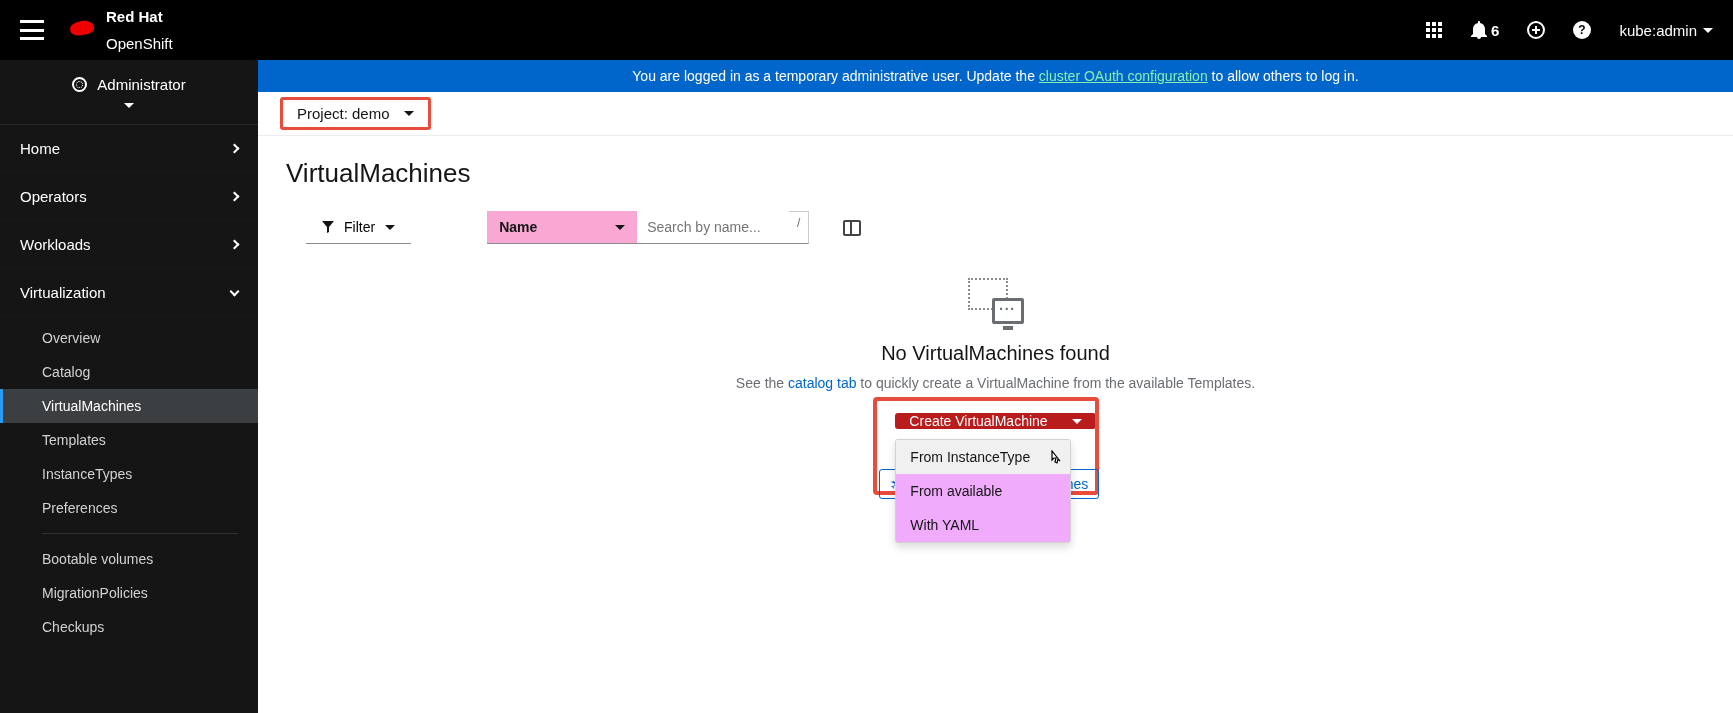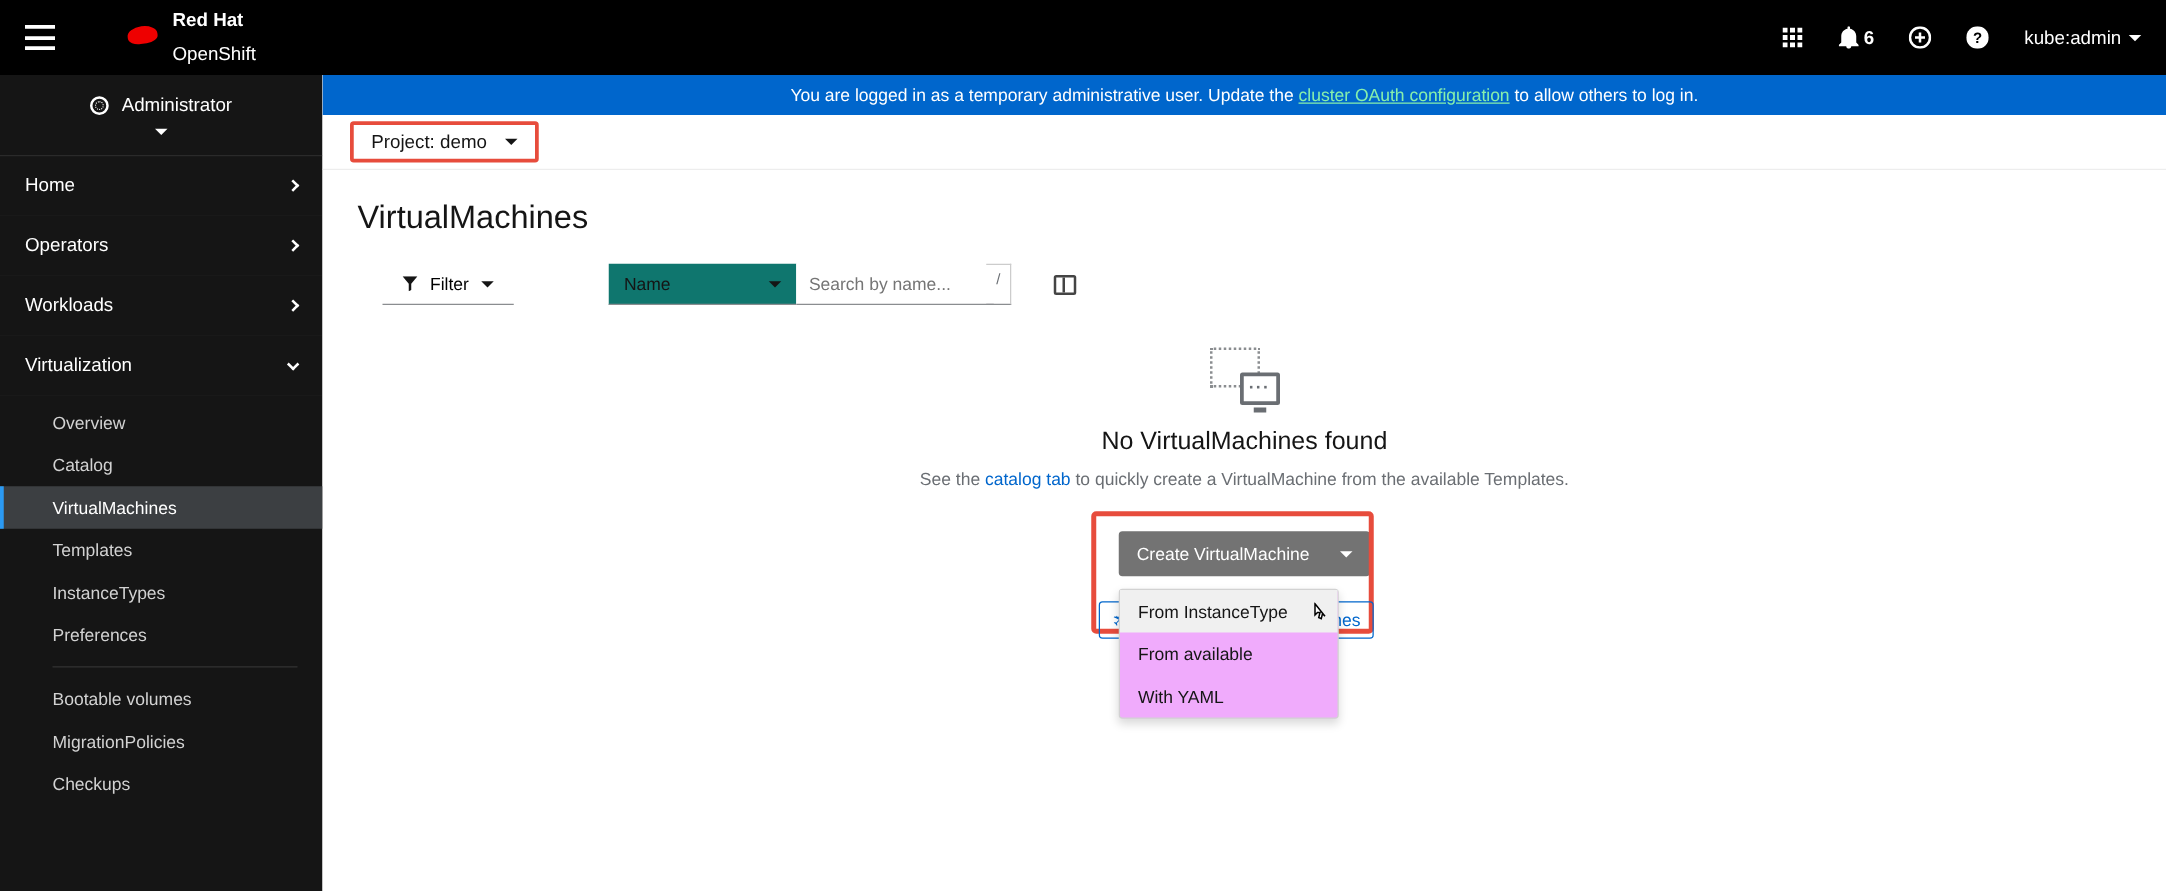--- a/index.html
+++ b/index.html
@@ -1,17 +1,17 @@
 <!DOCTYPE html>
 <html><head>
 <meta charset="utf-8">
 <style>
   * { box-sizing: border-box; margin: 0; padding: 0; }
   body { font-family: "RedHatText", "Helvetica Neue", Arial, sans-serif; font-size: 14px; color: #151515; background: #fff; overflow: hidden; }
-  .topbar { height: 60px; background: #000; display: flex; align-items: center; padding: 10px 20px; color: #fff; gap: 32px; }
+  .topbar { height: 60px; background: #000; display: flex; align-items: center; padding: 10px 20px; color: #fff; }
   .hamburger { width: 24px; height: 20px; display: flex; flex-direction: column; justify-content: space-between; cursor: pointer; margin-right: 24px;}
   .hamburger span { display:block; height: 3px; background: #fff; width: 100%; }
   .brand { display: flex; align-items: center; gap: 10px; }
   .brand-hat { width: 28px; height: 20px; position: relative; }
   .brand-hat .hat { width: 24px; height: 14px; background: #e00; border-radius: 50% 50% 40% 40%; transform: rotate(-8deg); position: absolute; top: 1px; left: 2px; }
   .brand-text { line-height: 1; }
   .brand-text .t1 { font-weight: 700; font-size: 15px; }
   .brand-text .t2 { font-weight: 400; font-size: 15px; margin-top: 12px; }
   .topbar-right { margin-left: auto; display: flex; align-items: center; gap: 28px; }
   .topbar-right .iconbtn { width: 18px; height: 18px; display: flex; align-items: center; justify-content: center; cursor: pointer; color: #fff; position: relative; }
@@ -31,41 +31,41 @@
 
   .main { flex: 1; display: flex; flex-direction: column; background: #fff; overflow: hidden; }
   .banner { background: #0066cc; color: #fff; padding: 8px 16px; text-align: center; font-size: 14px; }
   .banner a { color: #86efac; text-decoration: underline; }
   .project-bar { padding: 0 22px; height: 44px; display:flex; align-items:center; border-bottom: 1px solid #ededed; }
   .project-select { border: 3px solid #e74c3c; border-radius: 3px; padding: 5px 14px; display:flex; align-items:center; gap: 14px; font-size: 15px; cursor: pointer; background: #fff; }
   .content { padding: 22px 28px; flex:1; overflow:auto; }
   .page-title { font-size: 26px; font-weight: 400; margin-bottom: 22px; color: #151515; }
   .toolbar { display: flex; align-items: center; gap: 16px; padding: 0 20px 24px 20px; }
   .filter-btn { border: none; border-bottom: 1px solid #8a8d90; background: #fff; padding: 8px 16px; display:flex; align-items:center; gap: 10px; font-size: 14px; cursor:pointer; min-width: 94px; justify-content: space-between;}
-  .name-select { border: none; border-bottom: 1px solid #8a8d90; padding: 8px 12px; display:flex; align-items:center; justify-content: space-between; width: 150px; cursor: pointer; background:#0f766e; font-size:14px;}
+  .name-select { border: none; border-bottom: 1px solid #8a8d90; padding: 8px 12px; display:flex; align-items:center; justify-content: space-between; width: 150px; cursor: pointer; background:#f9a8d4; font-size:14px;font-weight:bold;}
   .search-input { border: none; border-bottom: 1px solid #8a8d90; padding: 8px 10px; width: 158px; font-size: 14px; outline: none; }
   .search-slash { border: 1px solid #ccc; border-bottom: 1px solid #8a8d90; padding: 4px 6px; font-size: 12px; color: #6a6e73; margin-left: -6px; border-left: none; text-align:center; width: 20px;}
   .search-wrap { display:flex; align-items:stretch;}
   .col-icon { margin-left: 18px; width: 18px; height: 16px; border: 2px solid #444; border-radius:2px; position: relative; cursor:pointer; }
   .col-icon::after { content:""; position:absolute; left: 5px; top:0; bottom:0; width:2px; background:#444; }
 
   .empty-state { text-align: center; max-width: 720px; margin: 10px auto 0; position: relative; }
   .empty-icon { margin: 0 auto 14px; width: 56px; height: 50px; position: relative; }
   .empty-icon .dashed { position: absolute; left: 0; top: 0; width: 40px; height: 32px; border: 2px dotted #8a8d90; }
   .empty-icon .mon { position:absolute; right:0; bottom: 4px; width: 32px; height: 26px; border: 3px solid #6a6e73; background:#fff; border-radius:2px;}
   .empty-icon .mon::after { content:""; position:absolute; left:50%; transform:translateX(-50%); bottom:-9px; width: 10px; height:4px; background:#6a6e73; }
   .empty-icon .mon::before { content:"···"; position:absolute; left:50%; top:50%; transform:translate(-50%,-60%); color:#6a6e73; font-weight:bold; letter-spacing:1px;}
   .empty-title { font-size: 20px; font-weight: 500; margin-bottom: 10px; }
-  .empty-sub { color: #6a6e73; font-size: 14px; margin-bottom: 34px; }
+  .empty-sub { color: #6a6e73; font-size: 14px; margin-bottom: 22px; }
   .empty-sub a { color: #0066cc; text-decoration: none; }
 
   .create-block { display: inline-block; position: relative; }
   .highlight-box { position: absolute; border: 4px solid #e74c3c; border-radius: 4px; pointer-events: none; }
   .hl1 { left: -22px; top: -16px; width: 226px; height: 98px; }
-  .create-btn { background: #737373; color: #fff; border: none; padding: 10px 14px; font-size: 14px; font-weight: 500; cursor: pointer; display:flex; align-items:center; gap: 24px; border-radius: 3px; }
+  .create-btn { background: #b91c1c; color: #fff; border: none; padding: 0 14px; font-size: 14px; font-weight: 500; cursor: pointer; display:flex; align-items:center; gap: 24px; border-radius: 3px; }
   .dropdown-menu { margin-top: 10px; background: #f0abfc; border: 1px solid #d2d2d2; border-radius: 3px; box-shadow: 0 4px 8px rgba(0,0,0,0.15); text-align: left; width: 176px; position: relative; }
   .dropdown-item { padding: 9px 14px; font-size: 14px; cursor: pointer; position: relative;}
   .dropdown-item.hover { background: #f0f0f0; }
   .learn-behind { position: absolute; left: -16px; top: 56px; border: 1px solid #0066cc; color: #0066cc; padding: 6px 10px; border-radius: 3px; display:flex; align-items:center; gap:8px; font-size:14px; z-index:-0; width: 220px; }
   .rocket { transform: rotate(-45deg); display:inline-block;}
   .cursor { position: absolute; right: 8px; top: 10px; font-size: 15px;}
 
   .caret-down { width: 0; height: 0; border-left: 5px solid transparent; border-right: 5px solid transparent; border-top: 5px solid currentColor; display:inline-block;}
   .chevron-right { width: 7px; height: 7px; border-right: 2px solid #fff; border-top: 2px solid #fff; transform: rotate(45deg); }
   .chevron-down-s { width: 7px; height: 7px; border-right: 2px solid #fff; border-bottom: 2px solid #fff; transform: rotate(45deg); margin-bottom:3px;}

